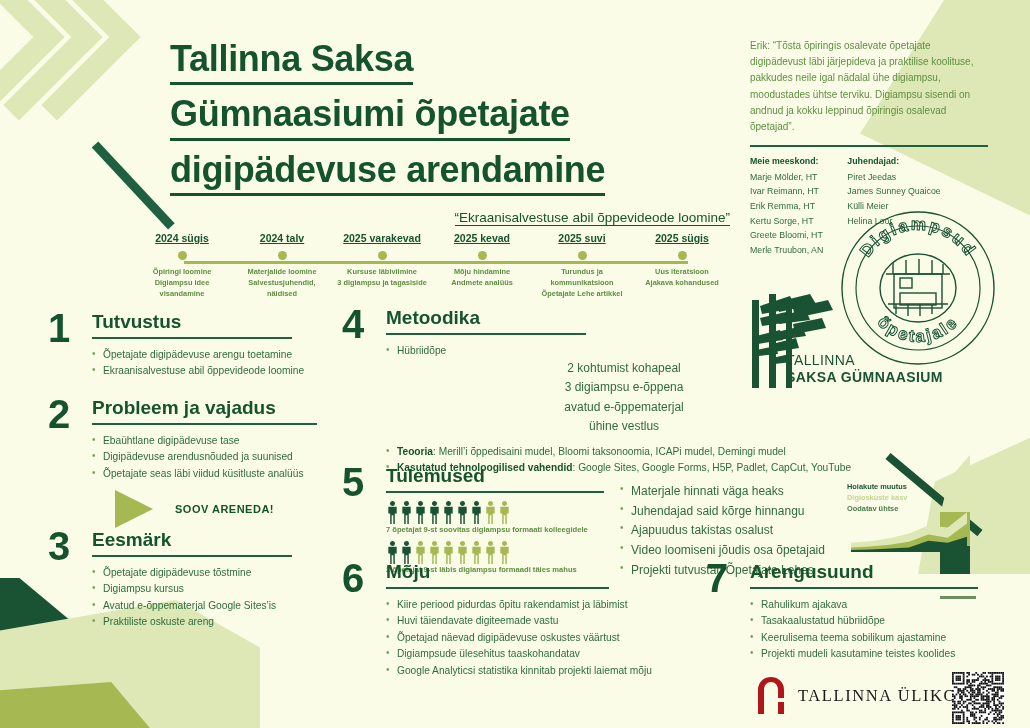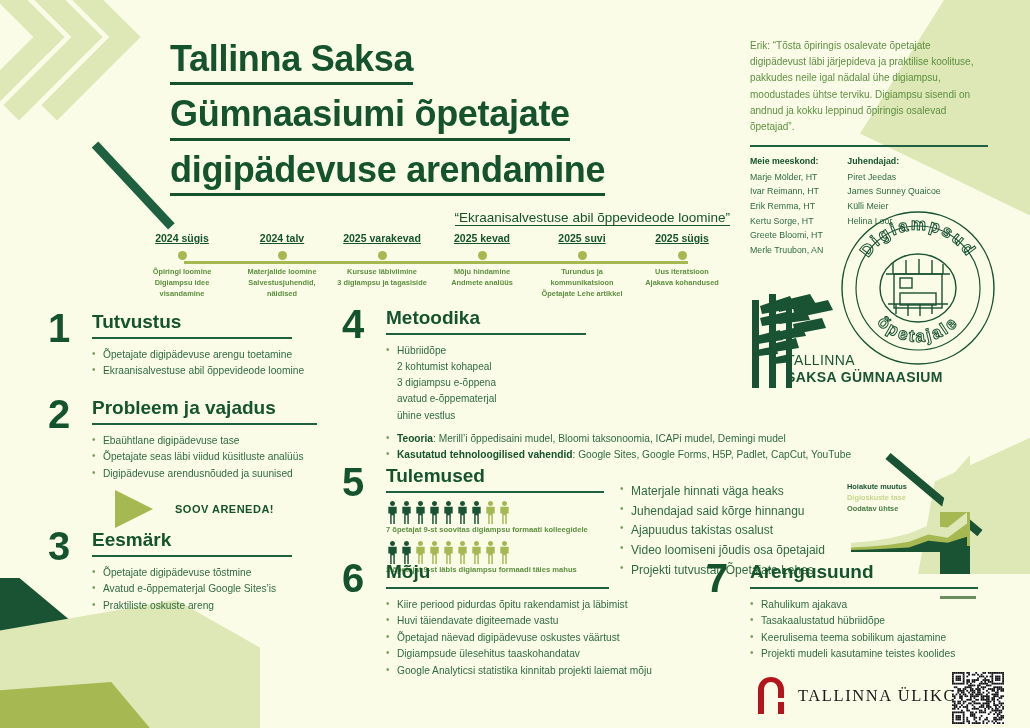--- a/index.html
+++ b/index.html
@@ -162,21 +162,21 @@
   ul.bul { list-style: none; }
   ul.bul li {
     font-size: 10.2px; color: #2f6b3f; line-height: 1.62;
     padding-left: 11px; position: relative;
   }
   ul.bul li::before {
     content: "•"; position: absolute; left: 0; top: -1px;
     color: #7aa05c; font-size: 10px;
   }
   ul.bul li b { color: #14532d; font-weight: bold; }
-  .sub-lines { font-size: 10px; color: #2f6b3f; line-height: 1.62; }
+  .sub-lines { font-size: 12px; color: #2f6b3f; line-height: 1.62; text-align: center; }
 
   #sec1 { left: 48px; top: 312px; width: 290px; }
   #sec2 { left: 48px; top: 398px; width: 290px; }
   #sec3 { left: 48px; top: 530px; width: 290px; }
   #sec4 { left: 342px; top: 308px; width: 350px; }
   #sec5 { left: 342px; top: 466px; width: 270px; }
   #sec6 { left: 342px; top: 562px; width: 360px; }
   #sec7 { left: 706px; top: 562px; width: 250px; }
 
   #sec4 .sec-rule { width: 200px; }
@@ -354,38 +354,39 @@
     </div>
   </div>
 
   <div class="sec" id="sec2">
     <div class="sec-num">2</div>
     <div class="sec-body">
       <div class="sec-title">Probleem ja vajadus</div>
       <div class="sec-rule"></div>
       <ul class="bul">
         <li>Ebaühtlane digipädevuse tase</li>
+        <li>Digipädevuse arendusnõuded ja suunised</li>
         <li>Õpetajate seas läbi viidud küsitluste analüüs</li>
-        <li>Digipädevuse arendusnõuded ja suunised</li>
       </ul>
     </div>
   </div>
 
   <div class="soov">
     <div class="soov-arrow"></div>
     <div class="soov-text">SOOV ARENEDA!</div>
   </div>
 
   <div class="sec" id="sec3">
     <div class="sec-num">3</div>
     <div class="sec-body">
       <div class="sec-title">Eesmärk</div>
       <div class="sec-rule"></div>
       <ul class="bul">
         <li>Õpetajate digipädevuse tõstmine</li>
+        <li>Digiampsu kursus</li>
         <li>Avatud e-õppematerjal Google Sites’is</li>
         <li>Praktiliste oskuste areng</li>
       </ul>
     </div>
   </div>
 
   <div class="sec" id="sec4">
     <div class="sec-num">4</div>
     <div class="sec-body">
       <div class="sec-title">Metoodika</div>
@@ -484,21 +485,21 @@
       <li>Juhendajad said kõrge hinnangu</li>
       <li>Ajapuudus takistas osalust</li>
       <li>Video loomiseni jõudis osa õpetajaid</li>
       <li>Projekti tutvustati Õpetajate Lehes</li>
     </ul>
   </div>
 
   <div class="chart">
     <div class="chart-legend">
       <div style="color:#1a5234;">Hoiakute muutus</div>
-      <div style="color:#c6d48c;">Digioskuste tase</div>
+      <div style="color:#c6d48c;">Digioskuste kasv</div>
       <div style="color:#4a7c46;">Oodatav ühtse</div>
     </div>
     <svg id="chart-svg" width="125" height="78" viewBox="0 0 125 78">
         <path d="M 6 62.8 L 25.333333333333332 61.266666666666666 L 44.666666666666664 58.2 L 64 53.599999999999994 L 83.33333333333333 45.422222222222224 L 102.66666666666667 47.46666666666667 L 122 32.13333333333333 L 122 72 L 6 72 Z" fill="#dde8b6"></path>
         <path d="M 6 67.4 L 25.333333333333332 66.37777777777778 L 44.666666666666664 64.84444444444445 L 64 61.77777777777778 L 83.33333333333333 54.62222222222222 L 102.66666666666667 57.68888888888889 L 122 43.37777777777778 L 122 72 L 6 72 Z" fill="#a6b852"></path>
         <path d="M 6 69.95555555555555 L 25.333333333333332 69.44444444444444 L 44.666666666666664 68.42222222222222 L 64 67.4 L 83.33333333333333 60.75555555555556 L 102.66666666666667 62.8 L 122 56.66666666666667 L 122 72 L 6 72 Z" fill="#1a5234"></path>
       </svg>
   </div>
 
   <div class="sec" id="sec6">

